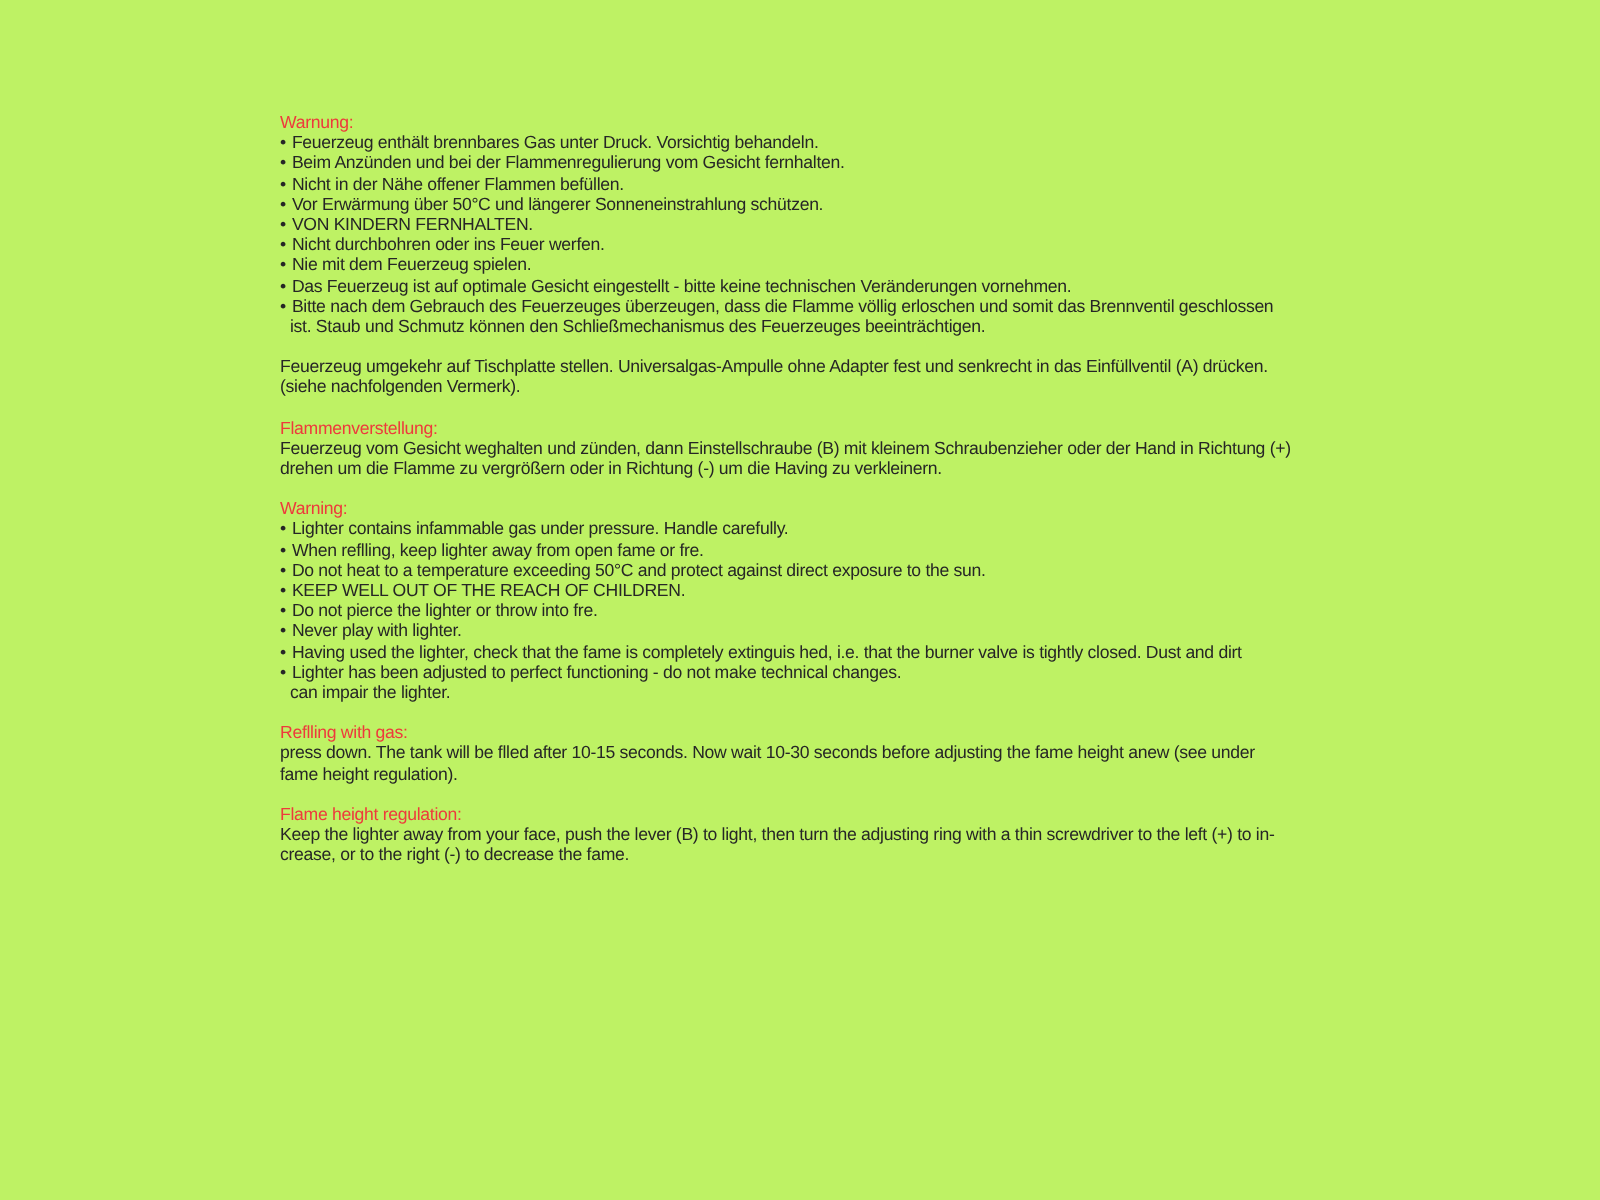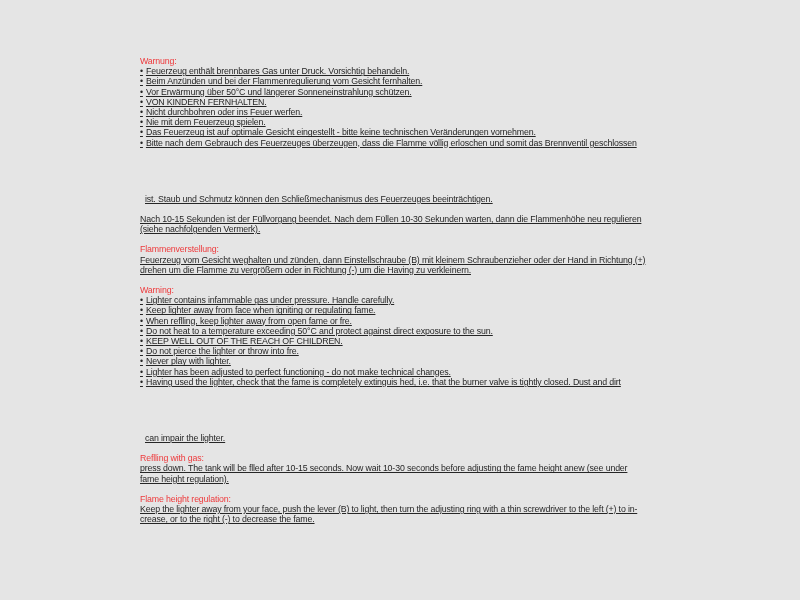--- a/index.html
+++ b/index.html
@@ -7,76 +7,76 @@
     padding: 0;
     width: 800px;
     height: 600px;
     background: #ffffff;
     font-family: "Liberation Sans", sans-serif;
   }
   .sheet {
     position: relative;
     width: 800px;
     height: 600px;
-    background: #e5e5e5;
+    background: #bef264;
     overflow: hidden;
   }
   .content {
     position: absolute;
     left: 140px;
     top: 56px;
     width: 620px;
     color: #262626;
     font-size: 8.8px;
     line-height: 10.2px;
     letter-spacing: -0.15px;
   }
   section { margin: 0 0 10px 0; }
   .heading { color: #ee3a3c; }
-  .line { white-space: nowrap; text-decoration: underline; }
-  .line.cont { padding-left: 5px; margin-top: 46px; }
+  .line { white-space: nowrap; }
+  .line.cont { padding-left: 5px; }
   .b { margin-right: 3px; }
 </style>
 </head>
 <body>
 
 <div class="sheet">
   <div class="content">
       <section>
         <div class="heading">Warnung:</div>
         <div class="line"><span class="b">•</span><span>Feuerzeug enthält brennbares Gas unter Druck. Vorsichtig behandeln.</span></div>
         <div class="line"><span class="b">•</span><span>Beim Anzünden und bei der Flammenregulierung vom Gesicht fernhalten.</span></div>
+        <div class="line"><span class="b">•</span><span>Nicht in der Nähe offener Flammen befüllen.</span></div>
         <div class="line"><span class="b">•</span><span>Vor Erwärmung über 50°C und längerer Sonneneinstrahlung schützen.</span></div>
         <div class="line"><span class="b">•</span><span>VON KINDERN FERNHALTEN.</span></div>
         <div class="line"><span class="b">•</span><span>Nicht durchbohren oder ins Feuer werfen.</span></div>
         <div class="line"><span class="b">•</span><span>Nie mit dem Feuerzeug spielen.</span></div>
         <div class="line"><span class="b">•</span><span>Das Feuerzeug ist auf optimale Gesicht eingestellt - bitte keine technischen Veränderungen vornehmen.</span></div>
         <div class="line"><span class="b">•</span><span>Bitte nach dem Gebrauch des Feuerzeuges überzeugen, dass die Flamme völlig erloschen und somit das Brennventil geschlossen</span></div>
         <div class="line cont"><span>ist. Staub und Schmutz können den Schließmechanismus des Feuerzeuges beeinträchtigen.</span></div>
       </section>
       <section>
-        <div class="line"><span>Nach 10-15 Sekunden ist der Füllvorgang beendet. Nach dem Füllen 10-30 Sekunden warten, dann die Flammenhöhe neu regulieren</span></div>
+        <div class="line"><span>Feuerzeug umgekehr auf Tischplatte stellen. Universalgas-Ampulle ohne Adapter fest und senkrecht in das Einfüllventil (A) drücken.</span></div>
         <div class="line"><span>(siehe nachfolgenden Vermerk).</span></div>
       </section>
       <section>
         <div class="heading">Flammenverstellung:</div>
         <div class="line"><span>Feuerzeug vom Gesicht weghalten und zünden, dann Einstellschraube (B) mit kleinem Schraubenzieher oder der Hand in Richtung (+)</span></div>
         <div class="line"><span>drehen um die Flamme zu vergrößern oder in Richtung (-) um die Having zu verkleinern.</span></div>
       </section>
       <section>
         <div class="heading">Warning:</div>
         <div class="line"><span class="b">•</span><span>Lighter contains infammable gas under pressure. Handle carefully.</span></div>
-        <div class="line"><span class="b">•</span><span>Keep lighter away from face when igniting or regulating fame.</span></div>
         <div class="line"><span class="b">•</span><span>When reflling, keep lighter away from open fame or fre.</span></div>
         <div class="line"><span class="b">•</span><span>Do not heat to a temperature exceeding 50°C and protect against direct exposure to the sun.</span></div>
         <div class="line"><span class="b">•</span><span>KEEP WELL OUT OF THE REACH OF CHILDREN.</span></div>
         <div class="line"><span class="b">•</span><span>Do not pierce the lighter or throw into fre.</span></div>
         <div class="line"><span class="b">•</span><span>Never play with lighter.</span></div>
+        <div class="line"><span class="b">•</span><span>Having used the lighter, check that the fame is completely extinguis hed, i.e. that the burner valve is tightly closed. Dust and dirt</span></div>
         <div class="line"><span class="b">•</span><span>Lighter has been adjusted to perfect functioning - do not make technical changes.</span></div>
-        <div class="line"><span class="b">•</span><span>Having used the lighter, check that the fame is completely extinguis hed, i.e. that the burner valve is tightly closed. Dust and dirt</span></div>
         <div class="line cont"><span>can impair the lighter.</span></div>
       </section>
       <section>
         <div class="heading">Reflling with gas:</div>
         <div class="line"><span>press down. The tank will be flled after 10-15 seconds. Now wait 10-30 seconds before adjusting the fame height anew (see under</span></div>
         <div class="line"><span>fame height regulation).</span></div>
       </section>
       <section>
         <div class="heading">Flame height regulation:</div>
         <div class="line"><span>Keep the lighter away from your face, push the lever (B) to light, then turn the adjusting ring with a thin screwdriver to the left (+) to in-</span></div>

